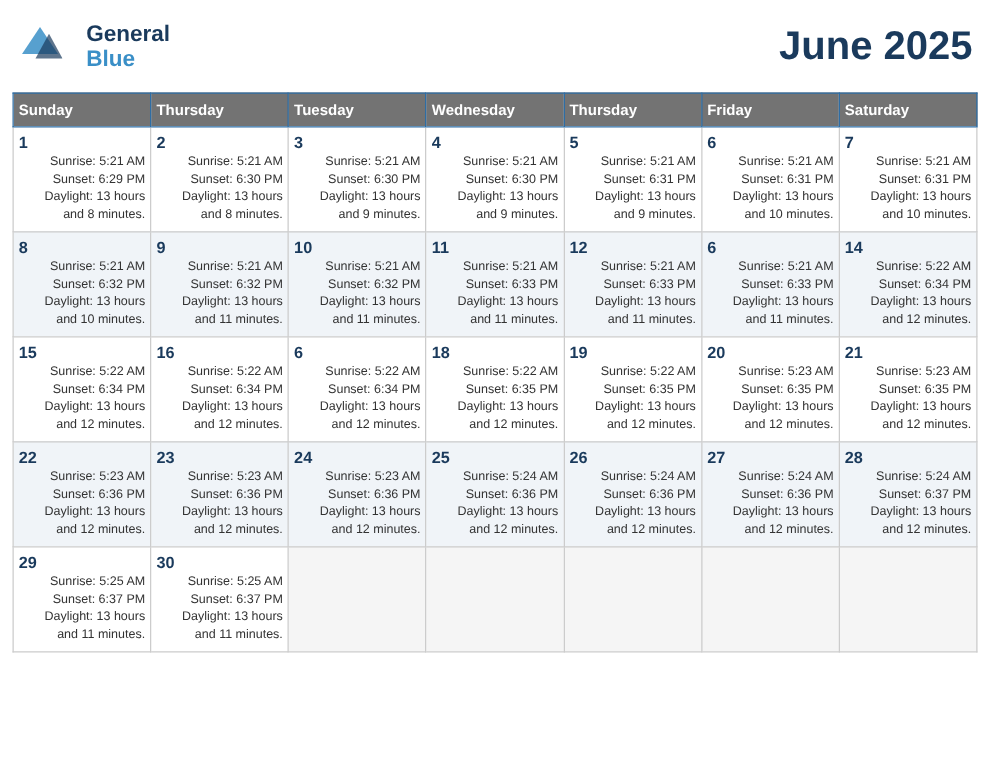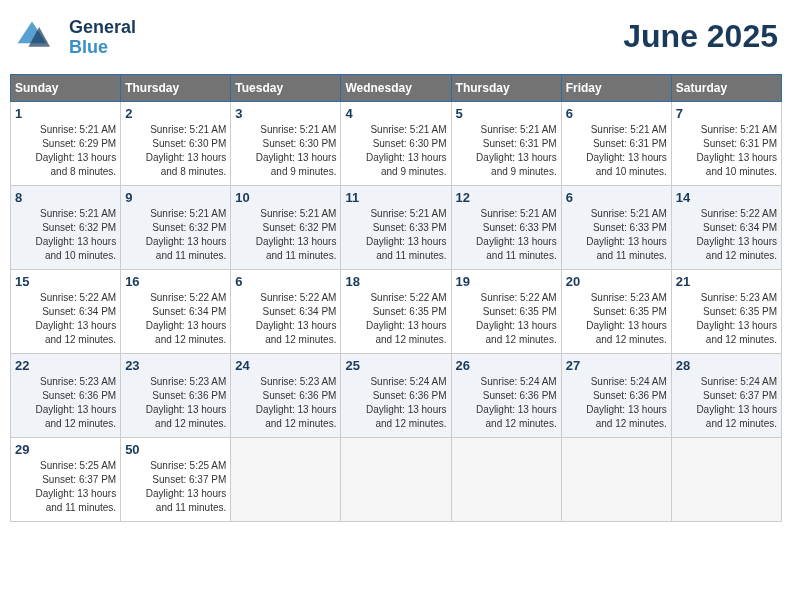--- a/index.html
+++ b/index.html
@@ -327,21 +327,21 @@
       </tr>
       <tr>
         <td>
           <span class="day-number">29</span>
           <div class="day-info" style="white-space: pre-line;">Sunrise: 5:25 AM
 Sunset: 6:37 PM
 Daylight: 13 hours
 and 11 minutes.</div>
         </td>
         <td>
-          <span class="day-number">50</span>
+          <span class="day-number">30</span>
           <div class="day-info" style="white-space: pre-line;">Sunrise: 5:25 AM
 Sunset: 6:37 PM
 Daylight: 13 hours
 and 11 minutes.</div>
         </td>
         <td class="empty-cell"></td>
         <td class="empty-cell"></td>
         <td class="empty-cell"></td>
         <td class="empty-cell"></td>
         <td class="empty-cell"></td>

